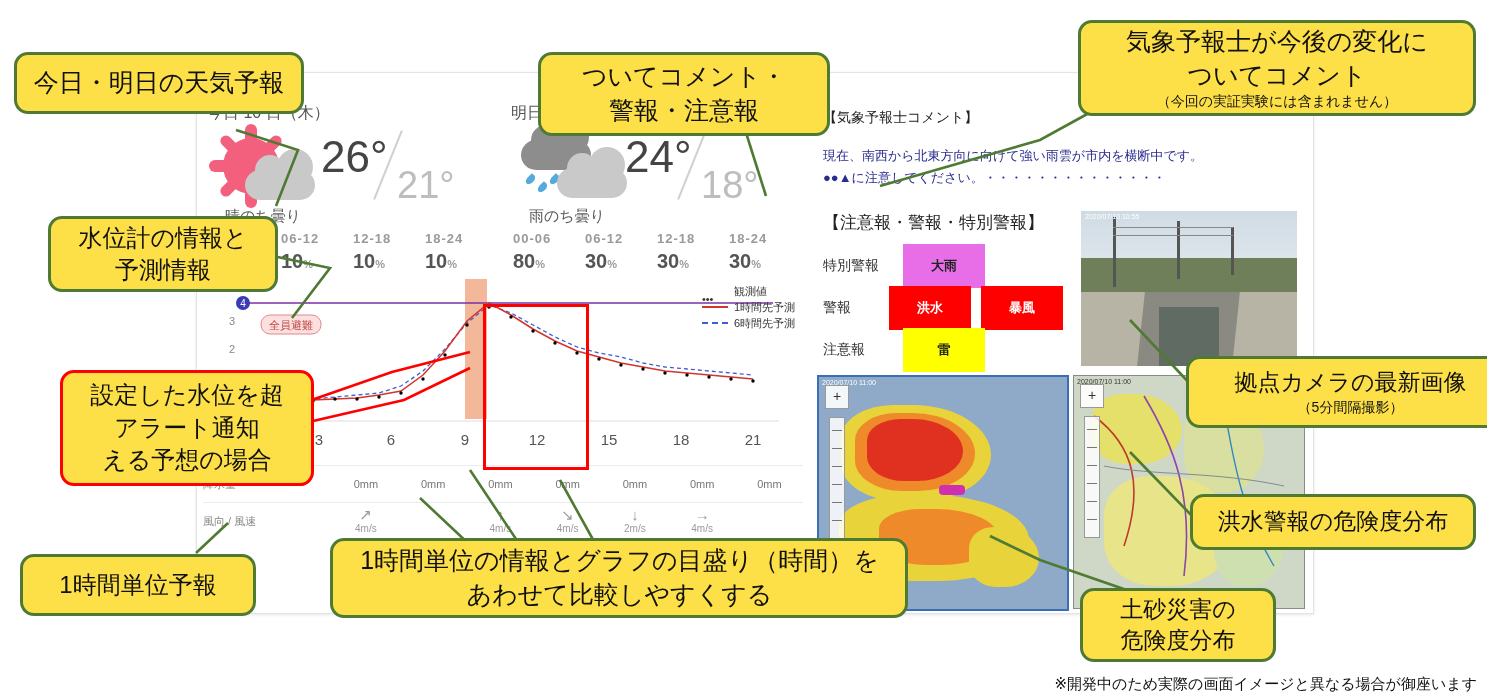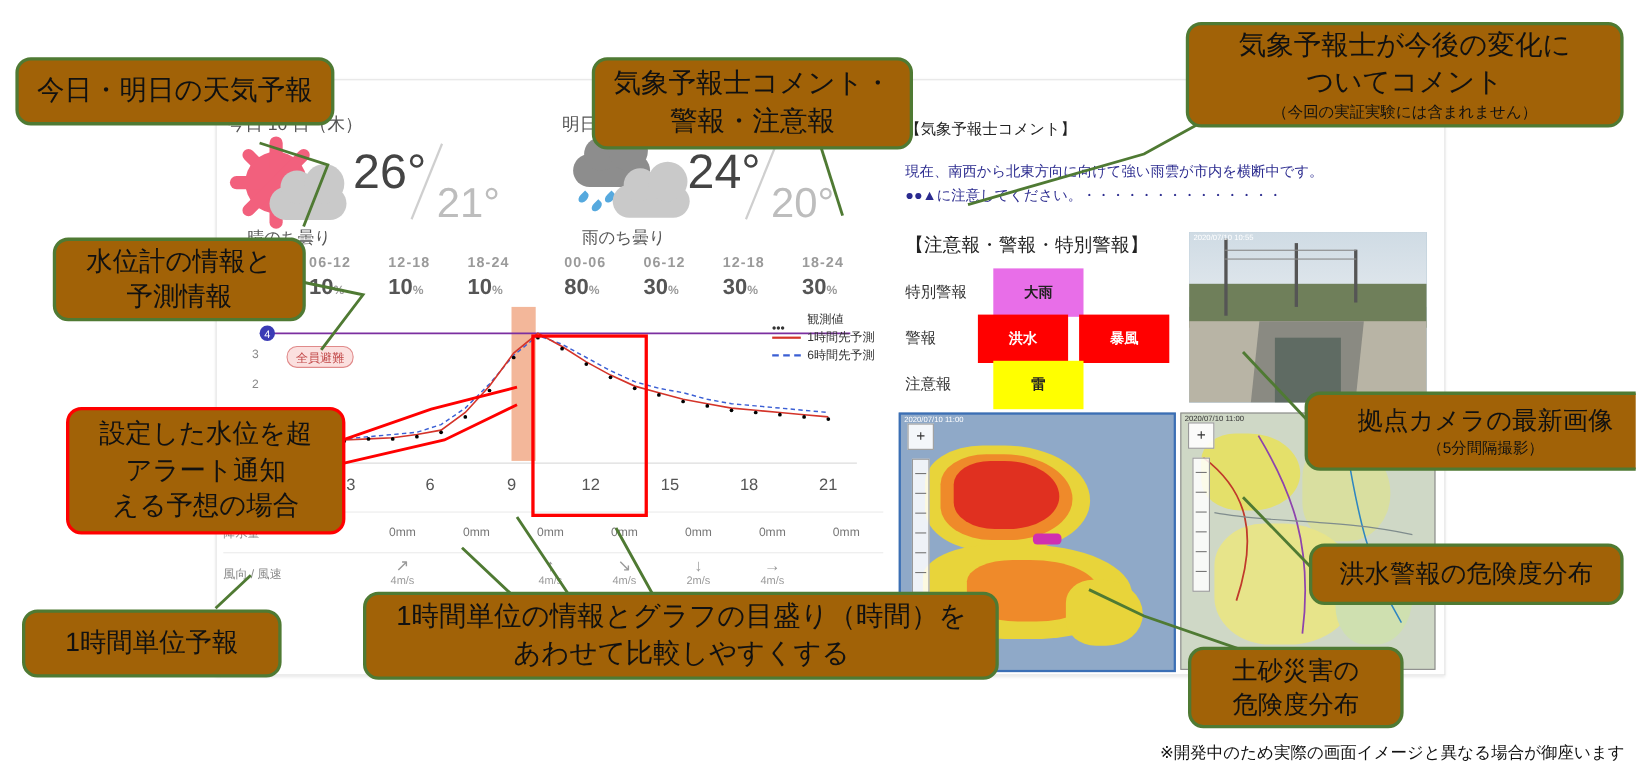--- a/index.html
+++ b/index.html
@@ -104,21 +104,21 @@
   .map.sed{left:264px;top:302px;width:230px;height:232px;background:#cfd8c6;border:1px solid #8a8a8a;}
   .map .stamp{position:absolute;left:3px;top:2px;font-size:7px;color:#fff;z-index:5;}
   .blob{position:absolute;border-radius:40% 60% 55% 45%;}
   .map .scalebar{position:absolute;left:10px;top:40px;width:14px;height:120px;background:rgba(255,255,255,.85);border:1px solid #999;}
   .map .scalebar i{position:absolute;left:2px;width:10px;height:1px;background:#777;}
   .map .zoom{position:absolute;left:6px;top:8px;width:22px;height:22px;background:rgba(255,255,255,.9);border:1px solid #999;font-size:14px;line-height:20px;text-align:center;color:#333;}
 
   
   .callout{
     position:absolute;box-sizing:border-box;
-    border:3px solid #4f7a33;border-radius:14px;background:#a16207;
+    border:3px solid #4f7a33;border-radius:14px;background:#fde047;
     color:#111;text-align:center;line-height:1.35;
     display:flex;align-items:center;justify-content:center;flex-direction:column;
     padding:6px 10px;
   }
   .callout .sub{font-size:14px;}
   .callout.red{border-color:#ff0000;border-width:3px;}
   .leader{position:absolute;left:0;top:0;pointer-events:none;}
   .redbox{position:absolute;border:3px solid #ff0000;}
   .footnote{position:absolute;right:10px;bottom:6px;font-size:15px;color:#111;}
 </style>
@@ -167,21 +167,21 @@
         <div class="fc-main">
           <div class="rain-cloud">
             <div class="cloud dark"></div>
             <div class="drop" style="left:6px;top:34px;"></div>
             <div class="drop" style="left:18px;top:42px;"></div>
             <div class="drop" style="left:30px;top:34px;"></div>
           </div>
           <div class="cloud" style="left:52px;top:44px;"></div>
           <div class="temp-hi">24°</div>
           <div class="slash"></div>
-          <div class="temp-lo">20°</div>
+          <div class="temp-lo">18°</div>
         </div>
         <div class="fc-desc">雨のち曇り</div>
         <div class="pops">
           <div class="pop">
             <div class="lbl">00-06</div>
             <div class="val"><span>80</span><small>%</small></div>
           </div>
           <div class="pop">
             <div class="lbl">06-12</div>
             <div class="val"><span>30</span><small>%</small></div>
@@ -419,21 +419,21 @@
 <div class="callout" style="left:20px;top:554px;width:236px;height:62px;font-size:24px;">
   <span>1時間単位予報</span>
 </div>
 
 <div class="callout" style="left:330px;top:538px;width:578px;height:80px;font-size:25px;padding-left:11px;">
   <span>1時間単位の情報とグラフの目盛り（時間）を</span>
   <span>あわせて比較しやすくする</span>
 </div>
 
 <div class="callout" style="left:538px;top:52px;width:292px;height:84px;font-size:25px;">
-  <span>気象予報士コメント・</span>
+  <span>ついてコメント・</span>
   <span>警報・注意報</span>
 </div>
 
 <div class="callout" style="left:1078px;top:20px;width:398px;height:96px;font-size:25px;">
   <span>気象予報士が今後の変化に</span>
   <span>ついてコメント</span>
   <span class="sub">（今回の実証実験には含まれません）</span>
 </div>
 
 <div class="callout" style="left:1186px;top:356px;width:329px;height:72px;font-size:23px;">

